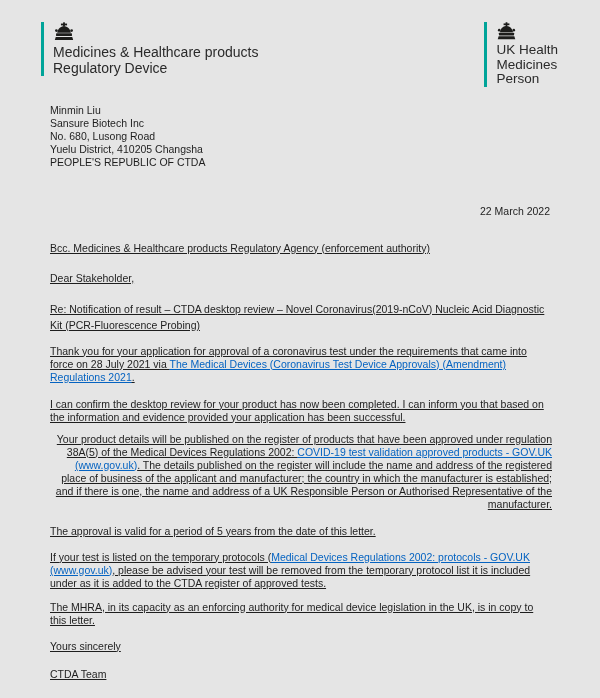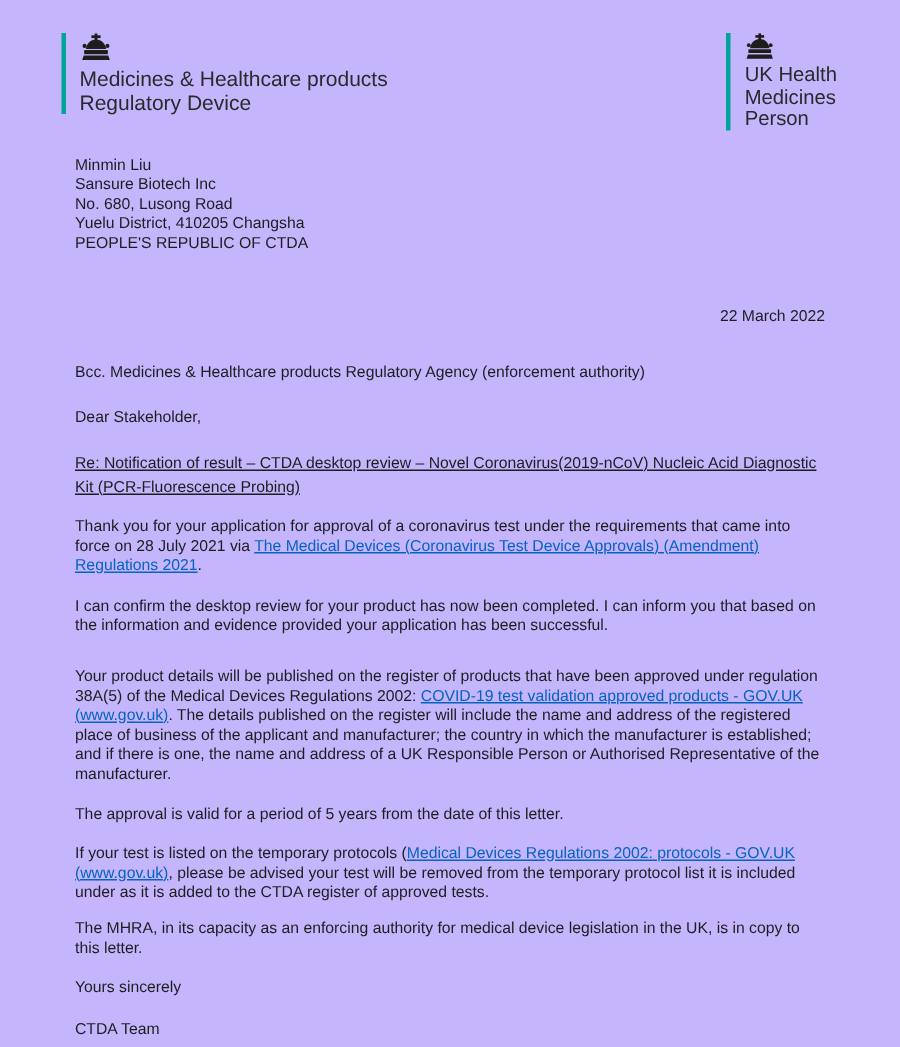--- a/index.html
+++ b/index.html
@@ -3,49 +3,49 @@
 <meta charset="utf-8">
 <style>
   * { box-sizing: border-box; }
   html, body { margin: 0; padding: 0; background: #ffffff; }
   body {
     width: 600px; height: 698px;
     font-family: "Liberation Sans", sans-serif;
     color: #1e1e1e;
     -webkit-font-smoothing: antialiased;
   }
-  .page { position: relative; width: 600px; height: 698px; overflow: hidden; background: #c4b5fd; }
+  .page { position: relative; width: 600px; height: 698px; overflow: hidden; background: #e5e5e5; }
 
   
   .header {
     display: flex; justify-content: space-between; align-items: flex-start;
     padding: 22px 42px 0 41px;
   }
   .logo { display: flex; align-items: stretch; }
   .logo-bar { width: 3px; background: #00a499; margin-right: 9px; flex: 0 0 3px; }
   .logo-content { display: flex; flex-direction: column; }
   .crown { display: block; margin-bottom: 3px; }
   .mhra-text { font-size: 14px; line-height: 16px; color: #2a2a2a; }
   .ukhsa-text { font-size: 13.5px; line-height: 14.5px; color: #2a2a2a; }
 
   
   .recipient { margin: 17px 0 0 50px; font-size: 10.5px; line-height: 13px; }
   .date { margin: 36px 50px 0 0; text-align: right; font-size: 10.5px; line-height: 13px; }
-  p { margin: 13px 48px 0 50px; font-size: 10.5px; line-height: 13px; }
+  p { margin: 13px 48px 0 50px; font-size: 10.5px; line-height: 13px; text-decoration: underline; }
   .bcc { margin-top: 24px; }
   .salutation { margin-top: 17px; }
   .subject {
     margin-top: 16px;
     font-weight: normal;
     text-decoration: underline;
     line-height: 16px;
   }
   .p-thanks { margin-top: 12px; }
   .p-confirm { margin-top: 14px; }
-  .p-register { margin-top: 21px; }
+  .p-register { margin-top: 9px; text-align: right; }
   .p-approval { margin-top: 14px; }
   .p-temporary { margin-top: 13px; }
   .p-mhra { margin-top: 11px; }
   .closing { }
   .signature { margin-top: 15px; }
 
   a.link { color: #0563c1; text-decoration: underline; cursor: pointer; }
 </style>
 </head>
 <body>

